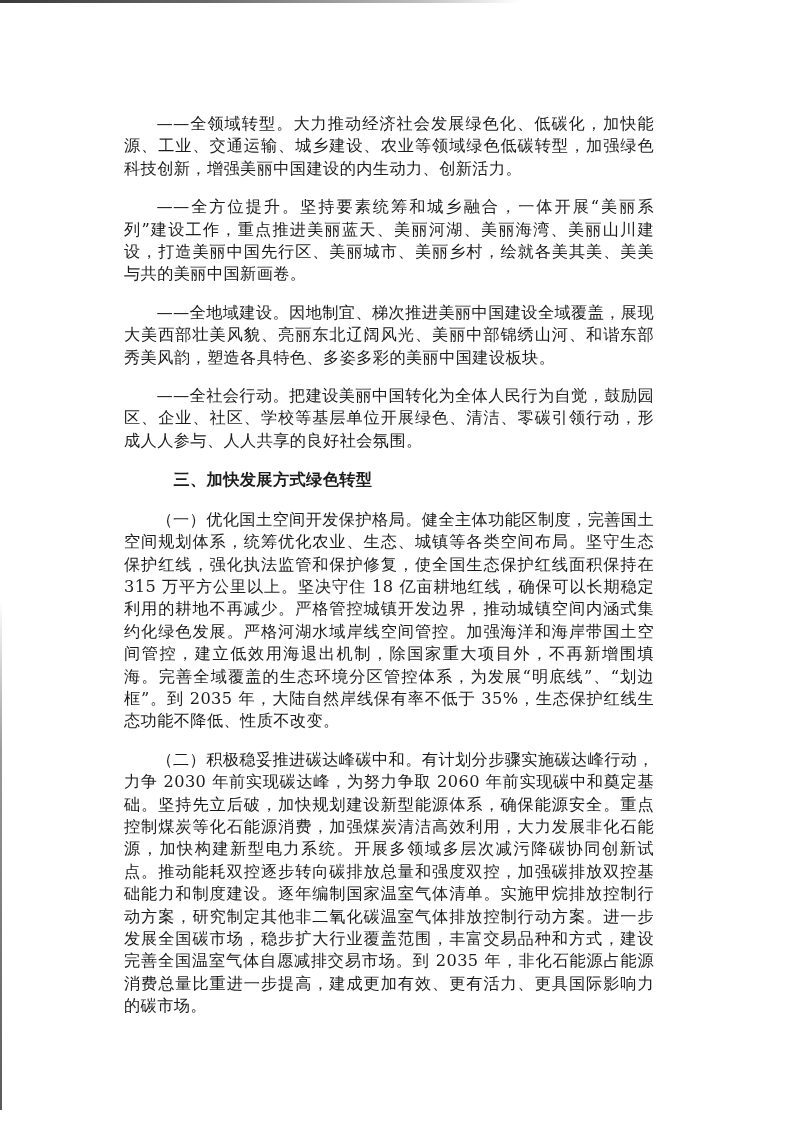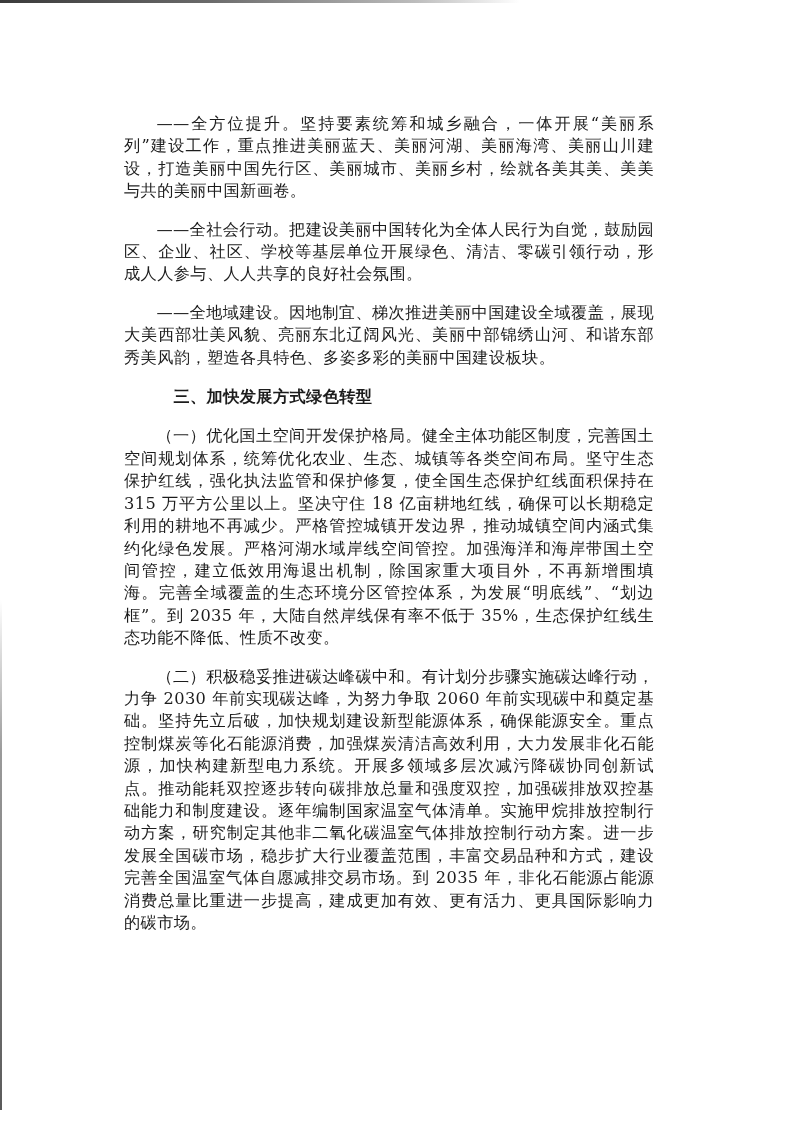--- a/index.html
+++ b/index.html
@@ -53,20 +53,21 @@
   }
   .heading + .para { margin-top: 8px; }
 </style>
 </head>
 <body>
 
 <div class="scan-edge-top"></div>
 <div class="scan-edge-left"></div>
 
 <div class="page-body">
+  <p class="para">——全领域转型。大力推动经济社会发展绿色化、低碳化，加快能源、工业、交通运输、城乡建设、农业等领域绿色低碳转型，加强绿色科技创新，增强美丽中国建设的内生动力、创新活力。</p>
   <p class="para">——全方位提升。坚持要素统筹和城乡融合，一体开展“美丽系列”建设工作，重点推进美丽蓝天、美丽河湖、美丽海湾、美丽山川建设，打造美丽中国先行区、美丽城市、美丽乡村，绘就各美其美、美美与共的美丽中国新画卷。</p>
+  <p class="para">——全地域建设。因地制宜、梯次推进美丽中国建设全域覆盖，展现大美西部壮美风貌、亮丽东北辽阔风光、美丽中部锦绣山河、和谐东部秀美风韵，塑造各具特色、多姿多彩的美丽中国建设板块。</p>
   <p class="para">——全社会行动。把建设美丽中国转化为全体人民行为自觉，鼓励园区、企业、社区、学校等基层单位开展绿色、清洁、零碳引领行动，形成人人参与、人人共享的良好社会氛围。</p>
-  <p class="para">——全地域建设。因地制宜、梯次推进美丽中国建设全域覆盖，展现大美西部壮美风貌、亮丽东北辽阔风光、美丽中部锦绣山河、和谐东部秀美风韵，塑造各具特色、多姿多彩的美丽中国建设板块。</p>
   <h2 class="heading">三、加快发展方式绿色转型</h2>
   <p class="para">（一）优化国土空间开发保护格局。健全主体功能区制度，完善国土空间规划体系，统筹优化农业、生态、城镇等各类空间布局。坚守生态保护红线，强化执法监管和保护修复，使全国生态保护红线面积保持在 315 万平方公里以上。坚决守住 18 亿亩耕地红线，确保可以长期稳定利用的耕地不再减少。严格管控城镇开发边界，推动城镇空间内涵式集约化绿色发展。严格河湖水域岸线空间管控。加强海洋和海岸带国土空间管控，建立低效用海退出机制，除国家重大项目外，不再新增围填海。完善全域覆盖的生态环境分区管控体系，为发展“明底线”、“划边框”。到 2035 年，大陆自然岸线保有率不低于 35%，生态保护红线生态功能不降低、性质不改变。</p>
   <p class="para">（二）积极稳妥推进碳达峰碳中和。有计划分步骤实施碳达峰行动，力争 2030 年前实现碳达峰，为努力争取 2060 年前实现碳中和奠定基础。坚持先立后破，加快规划建设新型能源体系，确保能源安全。重点控制煤炭等化石能源消费，加强煤炭清洁高效利用，大力发展非化石能源，加快构建新型电力系统。开展多领域多层次减污降碳协同创新试点。推动能耗双控逐步转向碳排放总量和强度双控，加强碳排放双控基础能力和制度建设。逐年编制国家温室气体清单。实施甲烷排放控制行动方案，研究制定其他非二氧化碳温室气体排放控制行动方案。进一步发展全国碳市场，稳步扩大行业覆盖范围，丰富交易品种和方式，建设完善全国温室气体自愿减排交易市场。到 2035 年，非化石能源占能源消费总量比重进一步提高，建成更加有效、更有活力、更具国际影响力的碳市场。</p>
 
 </div>
 
 </body></html>

